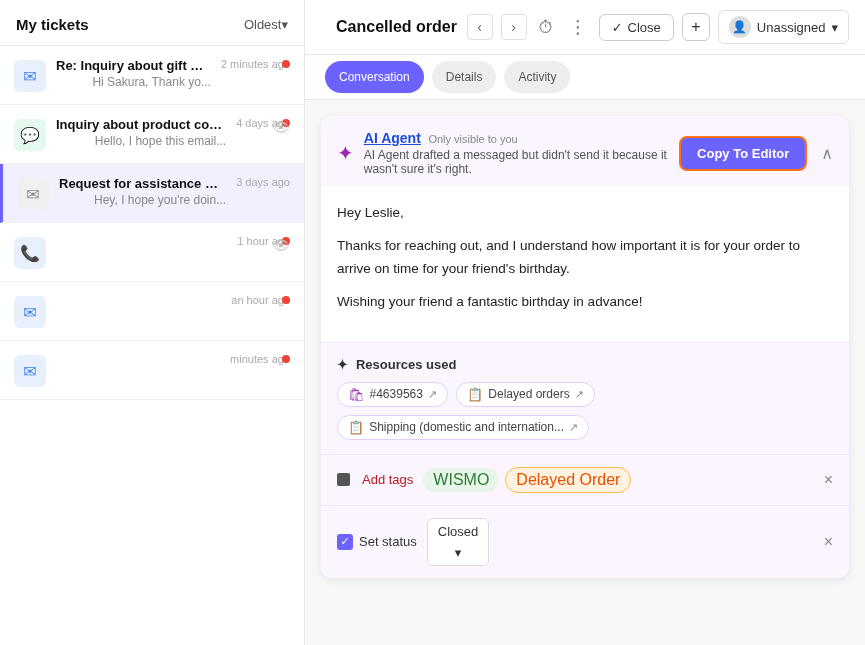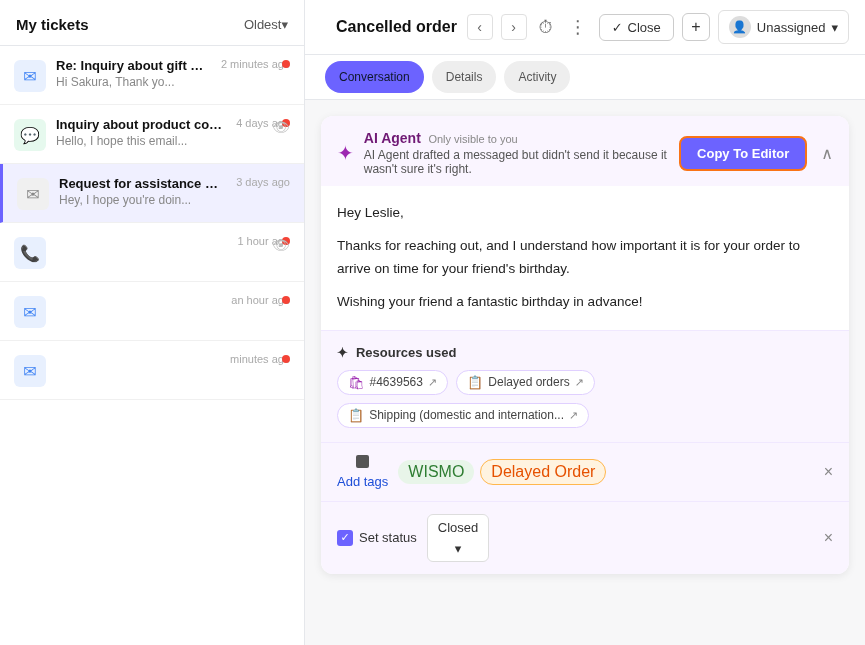--- a/index.html
+++ b/index.html
@@ -88,21 +88,21 @@
       overflow: hidden;
       text-overflow: ellipsis;
     }
     .ticket-time {
       font-size: 11px;
       color: #aaa;
       flex-shrink: 0;
     }
     .ticket-meta {
       display: flex;
-      justify-content: flex-start;
+      justify-content: flex-end;
       align-items: center;
       margin-top: 2px;
     }
     .ticket-dot {
       width: 8px;
       height: 8px;
       border-radius: 50%;
       background: #f44336;
       position: absolute;
       right: 14px;
@@ -226,21 +226,21 @@
       display: flex;
       align-items: center;
       font-size: 12px;
       cursor: pointer;
       background: #eee;
       color: #555;
       border: none;
     }
     .tab-pill.active {
       background: #6c63ff;
-      color: #0f172a;
+      color: #ffffff;
     }
 
     
     .main-content {
       flex: 1;
       overflow-y: auto;
       padding: 0;
       position: relative;
     }
 
@@ -264,21 +264,22 @@
       align-items: center;
       gap: 10px;
     }
     .ai-sparkle {
       color: #9c27b0;
       font-size: 20px;
     }
     .ai-agent-label {
       font-weight: 700;
       font-size: 14px;
-      color: #701a75;
+      color: #1d4ed8;
+      text-decoration: underline;
     }
     .ai-visible-badge {
       font-size: 11px;
       color: #888;
       margin-left: 4px;
       margin-top: 26px;
     }
     .ai-subtitle {
       font-size: 12px;
       color: #555;
@@ -304,21 +305,21 @@
       margin-left: 8px;
     }
     .ai-card-body {
       padding: 16px;
       background: #fff;
       font-size: 13.5px;
       color: #222;
       line-height: 1.7;
     }
     .ai-card-body p { margin-bottom: 10px; }
-    .ai-card-body p:last-child { margin-bottom: 0; }
+    .ai-card-body p:last-child { margin-bottom: 12px; }
 
     
     .resources-section {
       border-top: 1px solid #f0e8ff;
       padding: 14px 16px;
       background: #faf5ff;
     }
     .resources-header {
       display: flex;
       align-items: center;
@@ -353,26 +354,25 @@
       border-top: 1px solid #f0e8ff;
       padding: 12px 16px;
       background: #faf5ff;
       display: flex;
       align-items: center;
       gap: 10px;
     }
     .add-tags-label {
       display: flex;
       align-items: center;
-      gap: 6px;
-      font-size: 13px;
-      color: #1d4ed8;
+      gap: 12px;
+      font-size: 13px;
+      color: #b91c1c;
       font-weight: 500;
       flex-shrink: 0;
-      flex-direction: column;
     }
     .tags-area {
       display: flex;
       align-items: center;
       gap: 6px;
       flex: 1;
     }
     .tag-chip {
       border-radius: 20px;
       padding: 3px 10px;

